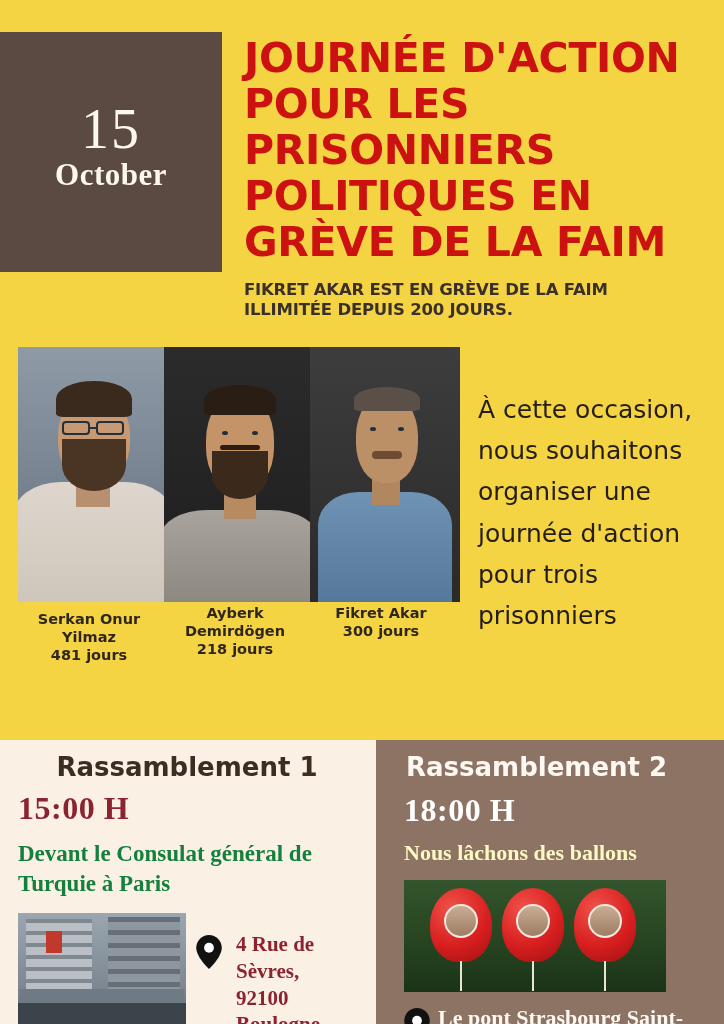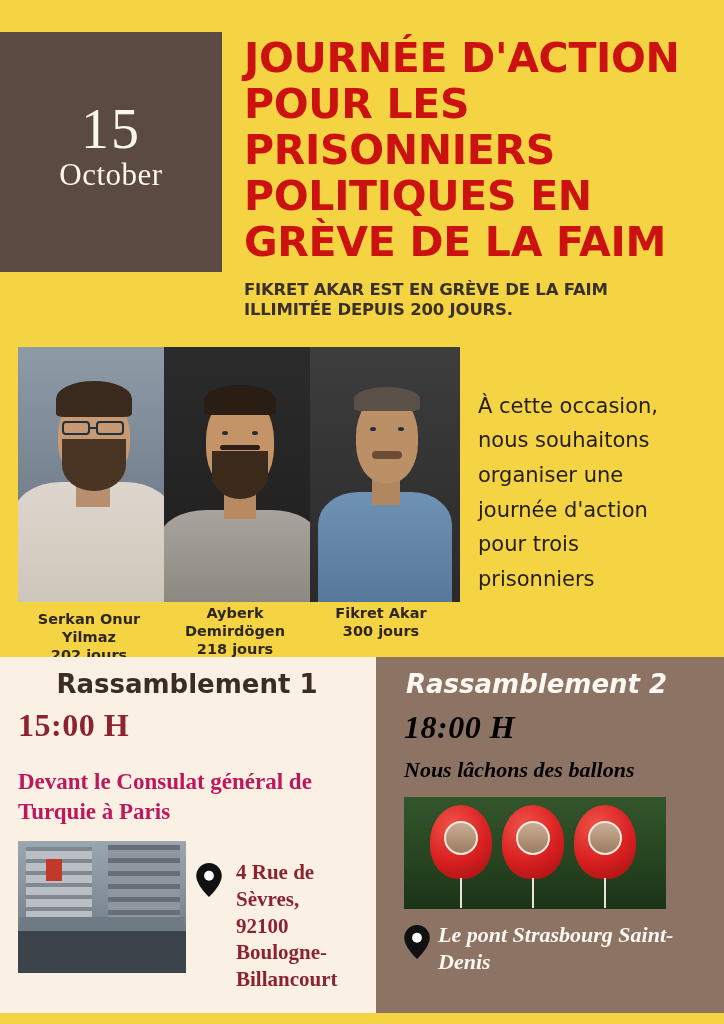--- a/index.html
+++ b/index.html
@@ -37,20 +37,21 @@
     font-family: "Liberation Serif", serif;
     font-size: 56px;
     line-height: 0.95;
     letter-spacing: 2px;
     font-weight: 400;
   }
   .date-month {
     font-family: "Liberation Serif", serif;
     font-size: 31px;
     letter-spacing: 0.5px;
+    font-weight: bold;
   }
   .headline-wrap {
     padding-left: 22px;
     padding-top: 4px;
     flex: 1;
   }
   .headline {
     font-family: "DejaVu Sans", sans-serif;
     font-weight: bold;
     color: #cc1111;
@@ -93,84 +94,83 @@
     font-size: 14.5px;
     color: #2f2620;
     line-height: 1.25;
     padding-top: 8px;
   }
   .cap3 { padding-top: 2px; }
   .side-note {
     flex: 1;
     padding: 42px 22px 0 26px;
     font-family: "DejaVu Sans", sans-serif;
-    font-size: 21px;
+    font-size: 25px;
     line-height: 1.65;
     color: #241d18;
   }
 
   
   .ph-bg { position: absolute; inset: 0; }
   .p1 .ph-bg { background: linear-gradient(#8e9aa6 0%, #7b8794 45%, #5f6b77 100%); }
   .p2 .ph-bg { background: linear-gradient(#2b2b2b 0%, #1e1e1e 100%); }
   .p3 .ph-bg { background: linear-gradient(#3d3d3d 0%, #2a2a2a 100%); }
   .neck { position: absolute; border-radius: 40% 40% 0 0; }
   .head { position: absolute; border-radius: 48% 48% 44% 44%; }
   .hair { position: absolute; border-radius: 50% 50% 10% 10%; }
   .torso { position: absolute; border-radius: 30% 30% 0 0; }
   .beard { position: absolute; border-radius: 0 0 50% 50%; }
   .glasses { position: absolute; height: 14px; border: 2.5px solid #22303c; border-radius: 4px; }
   .eye { position: absolute; width: 6px; height: 4px; background: #23303a; border-radius: 50%; }
 
   
   .panels {
     position: absolute;
-    left: 0; right: 0; bottom: 11px;
-    height: 356px;
+    left: 0; right: 0; bottom: 0;
+    height: 284px;
     display: flex;
   }
   .panel-left {
     width: 376px;
     background: #fbf0e4;
     padding: 12px 20px 0 18px;
     position: relative;
   }
   .panel-right {
     flex: 1;
     background: #8d7363;
     padding: 12px 18px 16px 24px;
     position: relative;
-    font-style: italic;
   }
   .panel-title {
     font-family: "DejaVu Sans", sans-serif;
     font-weight: bold;
     font-size: 26px;
     color: #3a2d24;
     text-align: center;
   }
   .panel-right .panel-title { color: #fdf8f2; text-align: left; padding-left: 6px; }
   .time {
     font-family: "Liberation Serif", serif;
     font-weight: bold;
     font-size: 32px;
     color: #8b2330;
     margin-top: 8px;
     letter-spacing: 0.5px;
   }
-  .panel-right .time { color: #000000; margin-top: 10px; padding-left: 4px; }
+  .panel-right .time { color: #ffffff; margin-top: 10px; padding-left: 4px; }
   .place {
     font-family: "Liberation Serif", serif;
     font-weight: bold;
     font-size: 23px;
-    color: #be185d;
+    color: #15803d;
     line-height: 1.3;
-    margin-top: 23px;
-  }
-  .panel-right .place { color: #000000; font-size: 22px; margin-top: 10px; padding-left: 4px; }
+    margin-top: 12px;
+  }
+  .panel-right .place { color: #fef9c3; font-size: 22px; margin-top: 10px; padding-left: 4px; }
 
   .left-bottom {
     display: flex;
     margin-top: 14px;
     gap: 10px;
   }
   .street-photo {
     width: 168px; height: 132px;
     position: relative;
     overflow: hidden;
@@ -264,21 +264,21 @@
           <div class="torso" style="left:-6px; right:-6px; bottom:0; height:120px; background:linear-gradient(#ded6cd,#cfc6bb);"></div>
           <div class="neck" style="left:58px; width:34px; top:118px; height:42px; background:#b9906f;"></div>
           <div class="head" style="left:40px; width:72px; top:44px; height:92px; background:#c79a74;"></div>
           <div class="hair" style="left:38px; width:76px; top:34px; height:36px; background:#3a2a1e;"></div>
           <div class="beard" style="left:44px; width:64px; top:92px; height:52px; background:#4a3424;"></div>
           <div class="glasses" style="left:44px; width:28px; top:74px;"></div>
           <div class="glasses" style="left:78px; width:28px; top:74px;"></div>
           <div style="position:absolute;left:72px;top:80px;width:6px;height:2.5px;background:#22303c;"></div>
         </div>
         <div class="caption">Serkan Onur Yilmaz</div>
-        <div class="caption" style="padding-top:0">202 jours</div>
+        <div class="caption" style="padding-top:0">481 jours</div>
       </div>
 
       <div class="photo-col">
         <div class="photo p2">
           <div class="ph-bg"></div>
           <div class="torso" style="left:-4px; right:-4px; bottom:0; height:92px; background:linear-gradient(#a8a39c,#8d8880);"></div>
           <div class="neck" style="left:60px; width:32px; top:128px; height:44px; background:#b88a62;"></div>
           <div class="head" style="left:42px; width:68px; top:46px; height:98px; background:#c49468;"></div>
           <div class="hair" style="left:40px; width:72px; top:38px; height:30px; background:#2a1d14;"></div>
           <div class="beard" style="left:48px; width:56px; top:104px; height:48px; background:#3b2a1c;"></div>

